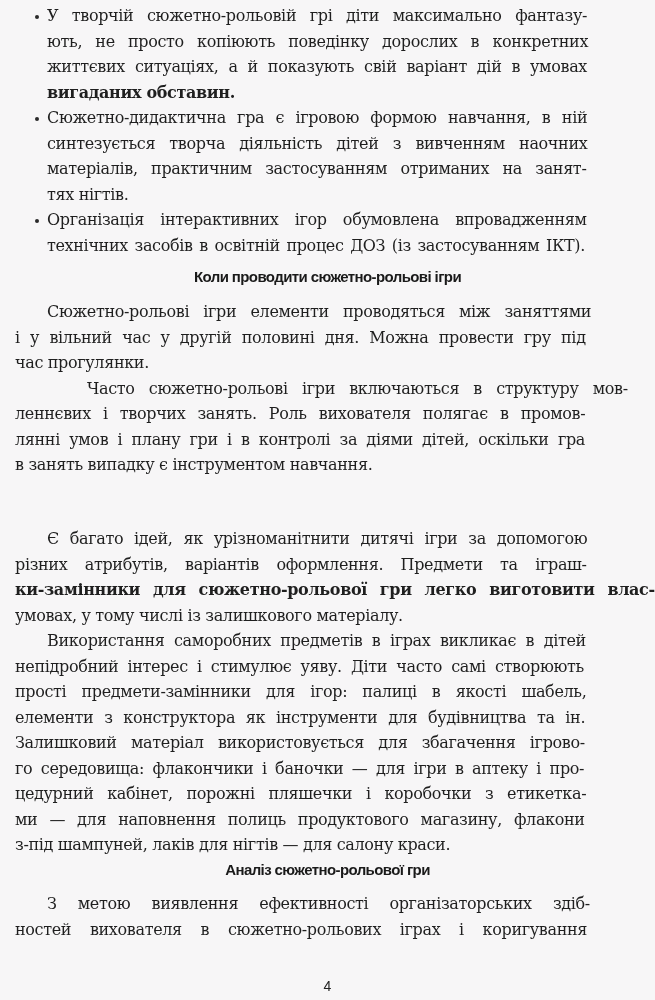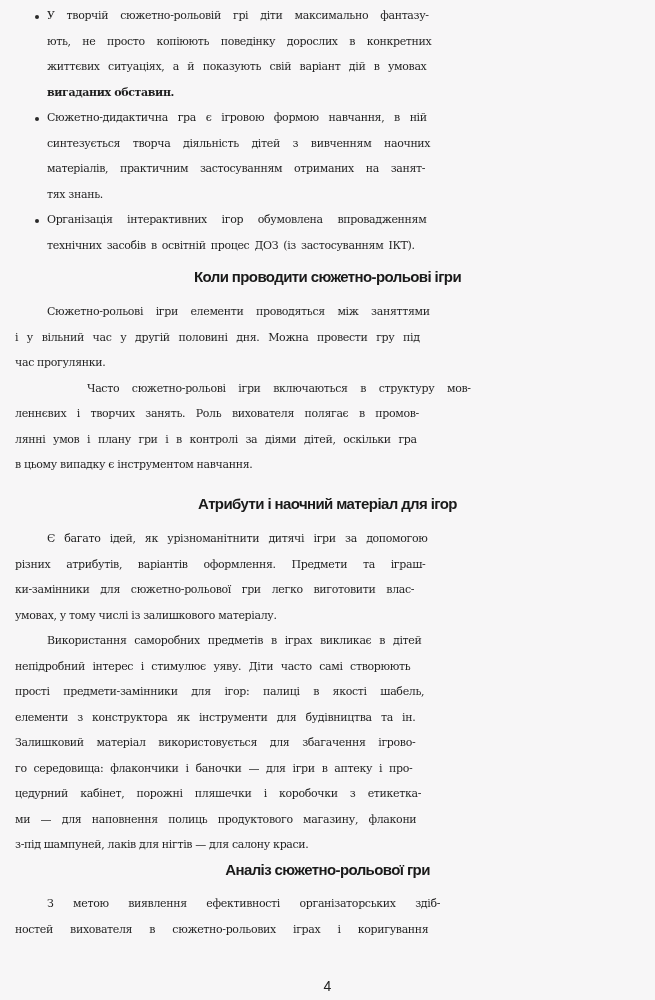--- a/index.html
+++ b/index.html
@@ -6,21 +6,21 @@
   body {
     width: 655px; height: 1000px; overflow: hidden;
     background: #f7f6f7;
     font-family: "DejaVu Serif", "Liberation Serif", serif;
     color: #1f1f1f;
     position: relative;
   }
   .page { position: absolute; left: 0; top: 0; width: 655px; height: 1000px; }
   .line {
     position: absolute;
-    font-size: 11px;
+    font-size: 16px;
     line-height: 22px;
     white-space: nowrap;
     text-align: justify;
     text-align-last: justify;
     letter-spacing: -0.35px;
     transform-origin: left top;
   }
   .line.last { text-align-last: left; }
   .bullet-dot {
     position: absolute; width: 4px; height: 4px; border-radius: 50%;
@@ -49,47 +49,46 @@
     <div class="line" style="left: 47px; top: 30.5px; width: 578px; word-spacing: 8.42857px; text-align-last: left;">ють, не просто копіюють поведінку дорослих в конкретних</div>
     <div class="line" style="left: 47px; top: 56px; width: 578px; word-spacing: 5.22222px; text-align-last: left;">життєвих ситуаціях, а й показують свій варіант дій в умовах</div>
     <div class="line last" style="left:47px;top:81.5px;font-weight:bold;">вигаданих обставин.</div>
   </div>
 
   <div>
     <span class="bullet-dot" style="left:35px;top:117px;"></span>
     <div class="line" style="left: 47px; top: 107px; width: 578px; word-spacing: 6.57143px; text-align-last: left;">Сюжетно-дидактична гра є ігровою формою навчання, в ній</div>
     <div class="line" style="left: 47px; top: 132.5px; width: 578px; word-spacing: 9.5px; text-align-last: left;">синтезується творча діяльність дітей з вивченням наочних</div>
     <div class="line" style="left: 47px; top: 158px; width: 578px; word-spacing: 8.6px; text-align-last: left;">матеріалів, практичним застосуванням отриманих на занят-</div>
-    <div class="line last" style="left:47px;top:183.5px;">тях знань.</div>
+    <div class="line last" style="left:47px;top:183.5px;">тях нігтів.</div>
   </div>
 
   <div>
     <span class="bullet-dot" style="left:35px;top:219px;"></span>
     <div class="line" style="left: 47px; top: 209px; width: 578px; word-spacing: 11.5px; text-align-last: left;">Організація інтерактивних ігор обумовлена впровадженням</div>
     <div class="line" style="left: 47px; top: 234.5px; width: 578px; word-spacing: 1.875px; text-align-last: left;">технічних засобів в освітній процес ДОЗ (із застосуванням ІКТ).</div>
   </div>
 
   <div class="heading" style="top:266px;">Коли проводити сюжетно-рольові ігри</div>
   <div>
     <div class="line" style="left: 47px; top: 301px; width: 578px; word-spacing: 9.4px; text-align-last: left;">Сюжетно-рольові ігри елементи проводяться між заняттями</div>
     <div class="line" style="left: 15px; top: 326.5px; width: 610px; word-spacing: 5.54545px; text-align-last: left;">і у вільний час у другій половині дня. Можна провести гру під</div>
     <div class="line last" style="left:15px;top:352px;">час прогулянки.</div>
   </div>
   <div>
     <div class="line" style="left: 47px; top: 377.5px; width: 578px; word-spacing: 9.5px; text-align-last: left; margin-left: 40px;">Часто сюжетно-рольові ігри включаються в структуру мов-</div>
     <div class="line" style="left: 15px; top: 403px; width: 610px; word-spacing: 7.375px; text-align-last: left;">леннєвих і творчих занять. Роль вихователя полягає в промов-</div>
     <div class="line" style="left: 15px; top: 428.5px; width: 610px; word-spacing: 4.5px; text-align-last: left;">лянні умов і плану гри і в контролі за діями дітей, оскільки гра</div>
-    <div class="line last" style="left:15px;top:454px;">в цьому випадку є інструментом навчання.</div>
+    <div class="line last" style="left:15px;top:454px;">в занять випадку є інструментом навчання.</div>
   </div>
 
-  <div class="heading" style="top:493px;">Атрибути і наочний матеріал для ігор</div>
   <div>
     <div class="line" style="left: 47px; top: 528px; width: 578px; word-spacing: 6.125px; text-align-last: left;">Є багато ідей, як урізноманітнити дитячі ігри за допомогою</div>
     <div class="line" style="left: 15px; top: 553.5px; width: 610px; word-spacing: 12.6667px; text-align-last: left;">різних атрибутів, варіантів оформлення. Предмети та іграш-</div>
-    <div class="line" style="left: 15px; top: 579px; width: 610px; word-spacing: 7.66667px; text-align-last: left;">ки-замінники для сюжетно-рольової гри легко виготовити влас-</div>
+    <div class="line" style="left: 15px; top: 579px; width: 610px; word-spacing: 7.66667px; text-align-last: left; font-weight: bold;">ки-замінники для сюжетно-рольової гри легко виготовити влас-</div>
     <div class="line last" style="left:15px;top:604.5px;">умовах, у тому числі із залишкового матеріалу.</div>
   </div>
   <div>
     <div class="line" style="left: 47px; top: 630px; width: 578px; word-spacing: 4.71429px; text-align-last: left;">Використання саморобних предметів в іграх викликає в дітей</div>
     <div class="line" style="left: 15px; top: 655.5px; width: 610px; word-spacing: 4.375px; text-align-last: left;">непідробний інтерес і стимулює уяву. Діти часто самі створюють</div>
     <div class="line" style="left: 15px; top: 681px; width: 610px; word-spacing: 10.4286px; text-align-last: left;">прості предмети-замінники для ігор: палиці в якості шабель,</div>
     <div class="line" style="left: 15px; top: 706.5px; width: 610px; word-spacing: 6px; text-align-last: left;">елементи з конструктора як інструменти для будівництва та ін.</div>
     <div class="line" style="left: 15px; top: 732px; width: 610px; word-spacing: 9.6px; text-align-last: left;">Залишковий матеріал використовується для збагачення ігрово-</div>
     <div class="line" style="left: 15px; top: 757.5px; width: 610px; word-spacing: 3.72727px; text-align-last: left;">го середовища: флакончики і баночки — для ігри в аптеку і про-</div>
     <div class="line" style="left: 15px; top: 783px; width: 610px; word-spacing: 9px; text-align-last: left;">цедурний кабінет, порожні пляшечки і коробочки з етикетка-</div>

